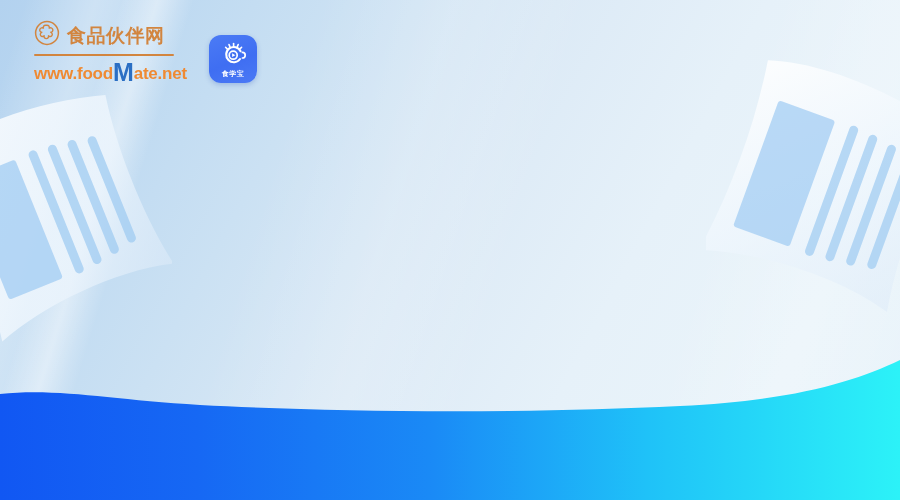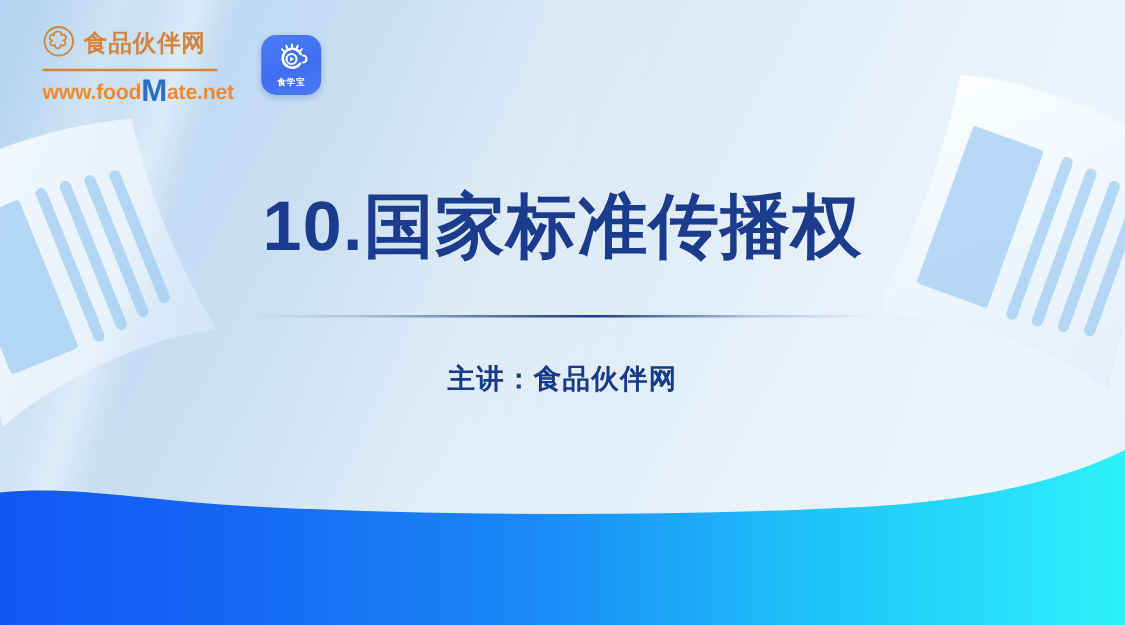--- a/index.html
+++ b/index.html
@@ -59,21 +59,21 @@
 
   
   .paper-left { position: absolute; left: -58px; top: 88px; }
   .paper-right { position: absolute; right: -46px; top: 58px; }
 
   
   .brand {
     position: absolute;
     left: 34px; top: 20px;
     display: flex;
-    align-items: center;
+    align-items: flex-end;
     gap: 22px;
   }
   .foodmate { display: flex; flex-direction: column; }
   .fm-top { display: flex; align-items: center; gap: 7px; }
   .fm-mark { flex: 0 0 auto; }
   .fm-cn {
     font-size: 19px;
     font-weight: bold;
     color: #d2853f;
     letter-spacing: .5px;
@@ -291,25 +291,20 @@
           <circle cx="13.2" cy="13.2" r="4.0" fill="none" stroke="#ffffff" stroke-width="1.7"></circle>
           <path d="M12.1 11.3 l3.2 1.9 -3.2 1.9 z" fill="#ffffff"></path>
           <path d="M22.4 10.4 a2 2 0 0 1 0 5.6" fill="none" stroke="#ffffff" stroke-width="1.7" stroke-linecap="round"></path>
         </svg>
       </span>
       <span class="app-badge-label">食学宝</span>
     </div>
 
   </div>
 
-  <div class="center">
-    <h1 class="headline">10.国家标准传播权</h1>
-    <div class="divider"></div>
-    <div class="sub">主讲：食品伙伴网</div>
-  </div>
 
   <div class="banner">
     <div class="banner-shape">
       <svg width="900" height="140" viewBox="0 0 900 140" preserveAspectRatio="none" aria-hidden="true">
         <defs>
           <linearGradient id="bg" x1="0" y1="0" x2="1" y2="0">
             <stop offset="0%" stop-color="#1157f3"></stop>
             <stop offset="22%" stop-color="#1668f4"></stop>
             <stop offset="48%" stop-color="#1a8af6"></stop>
             <stop offset="72%" stop-color="#1fc2f8"></stop>

